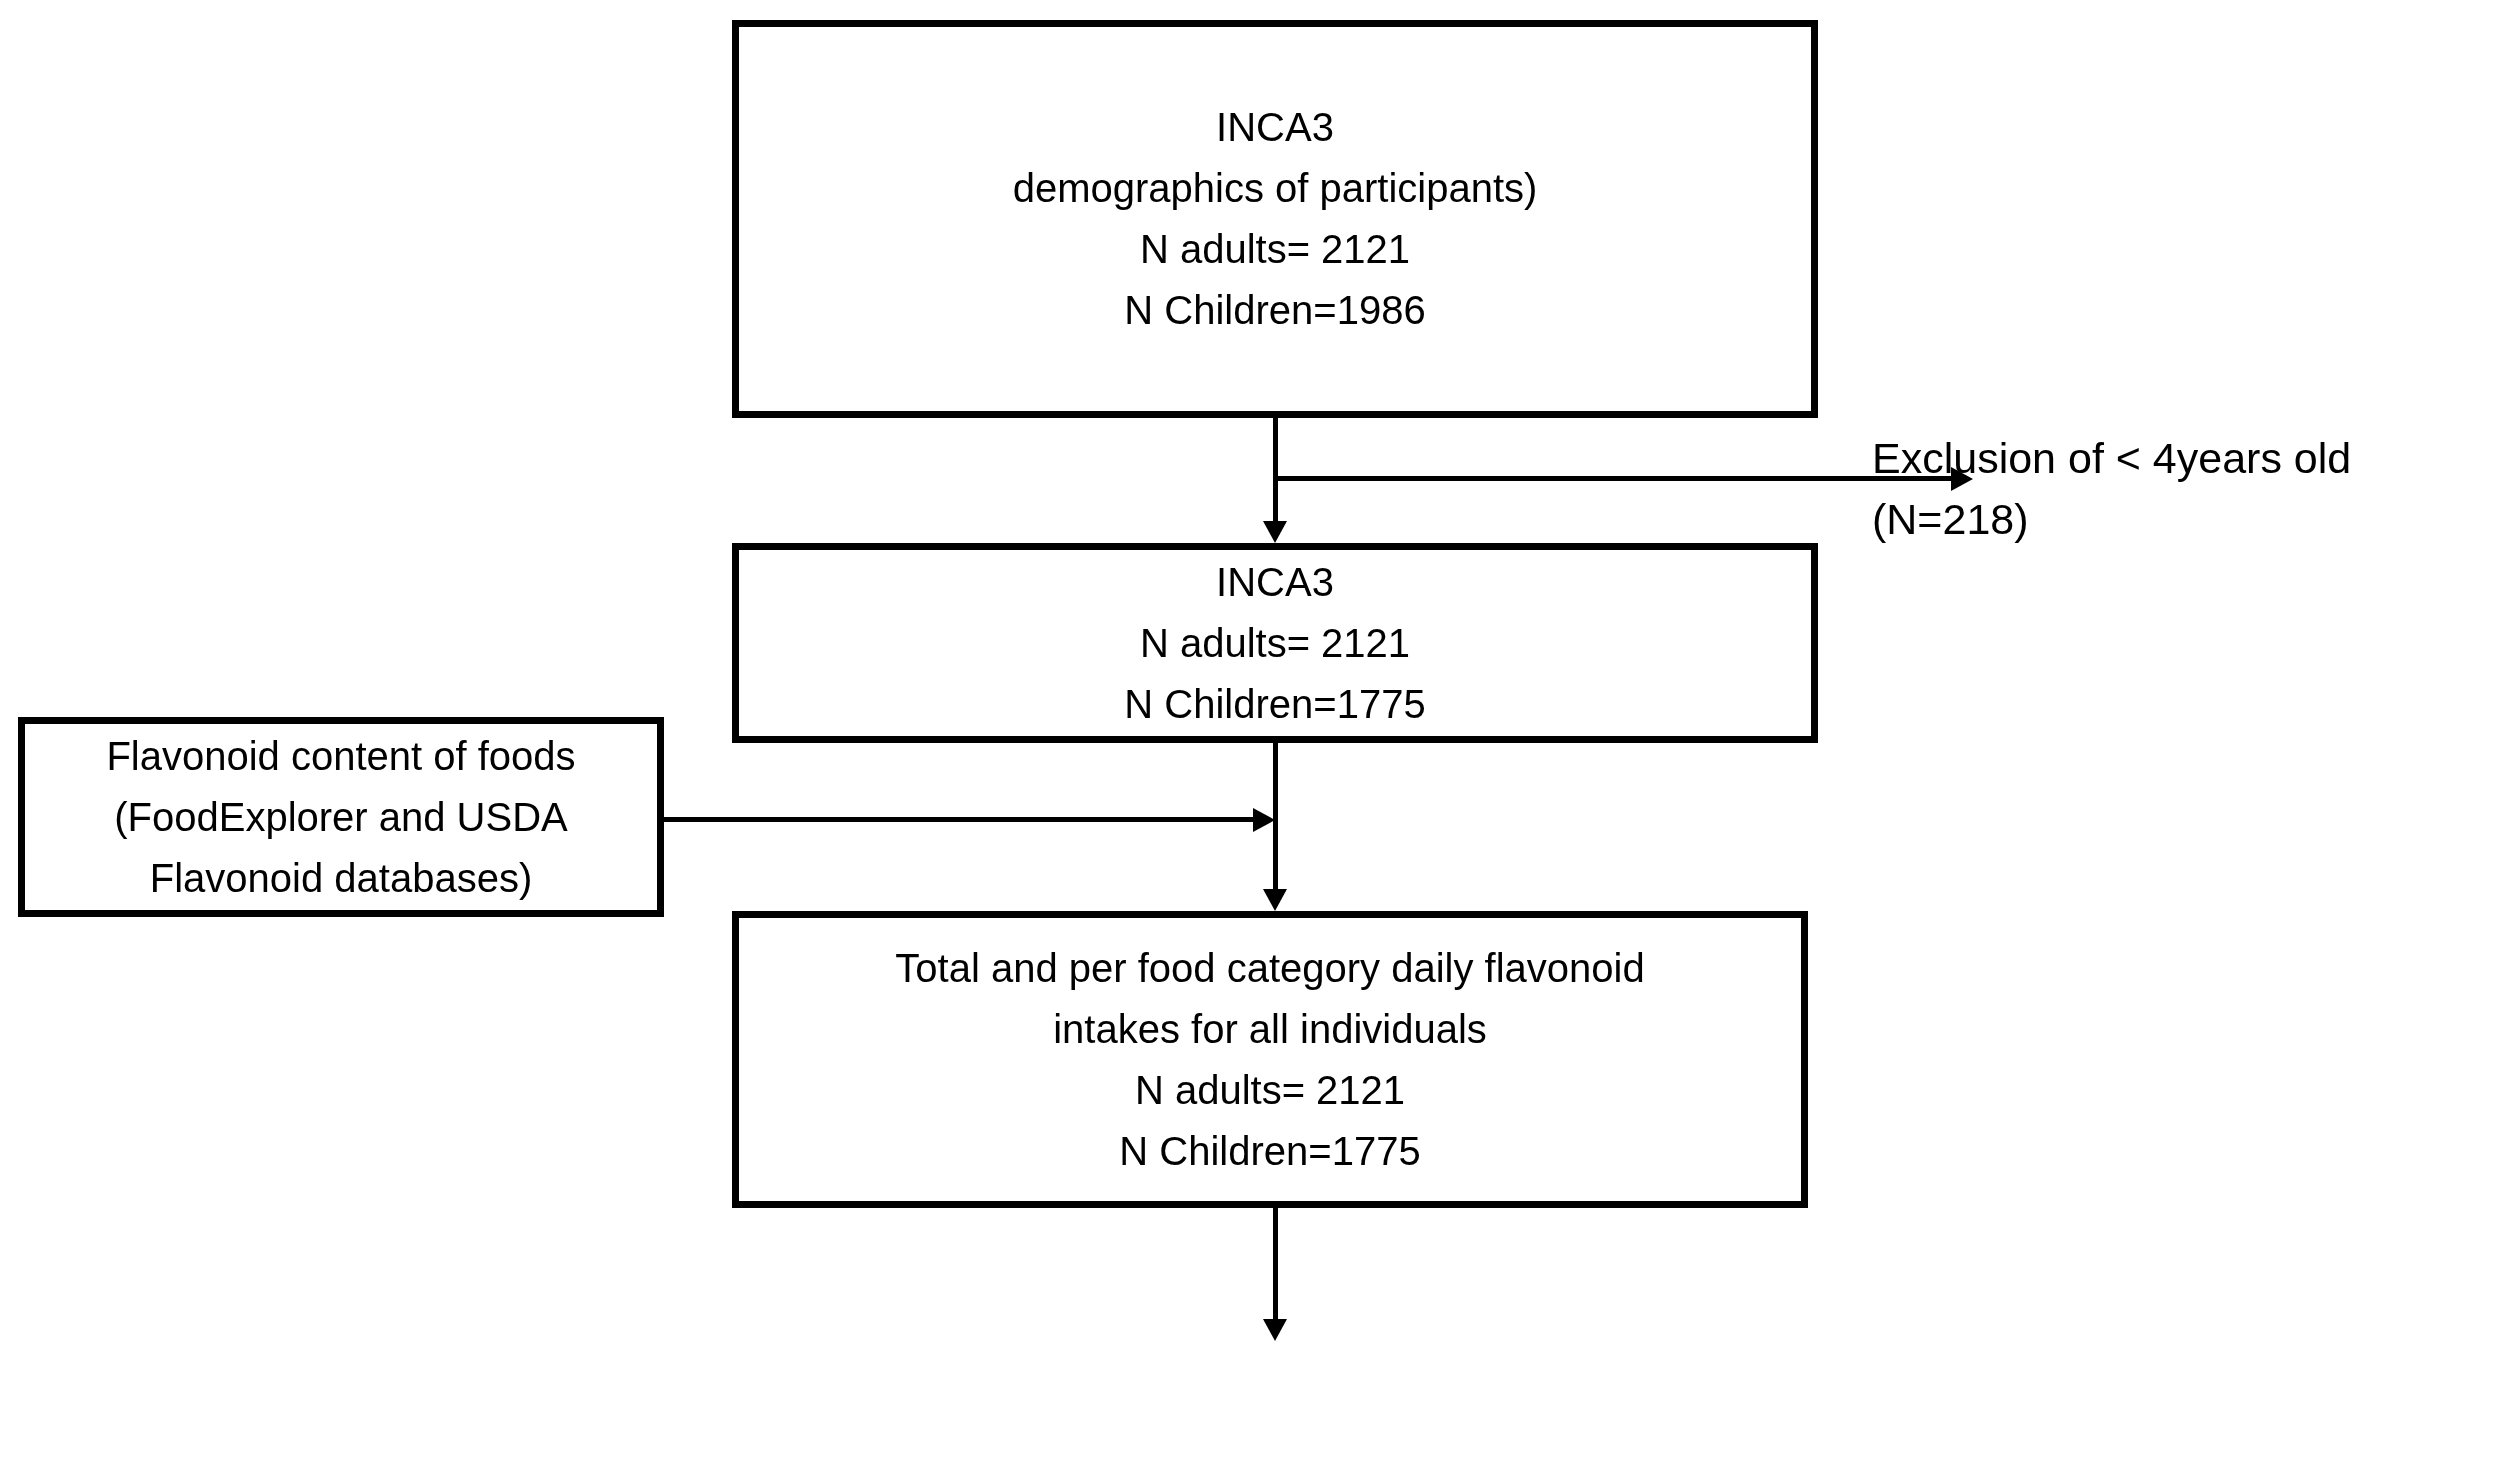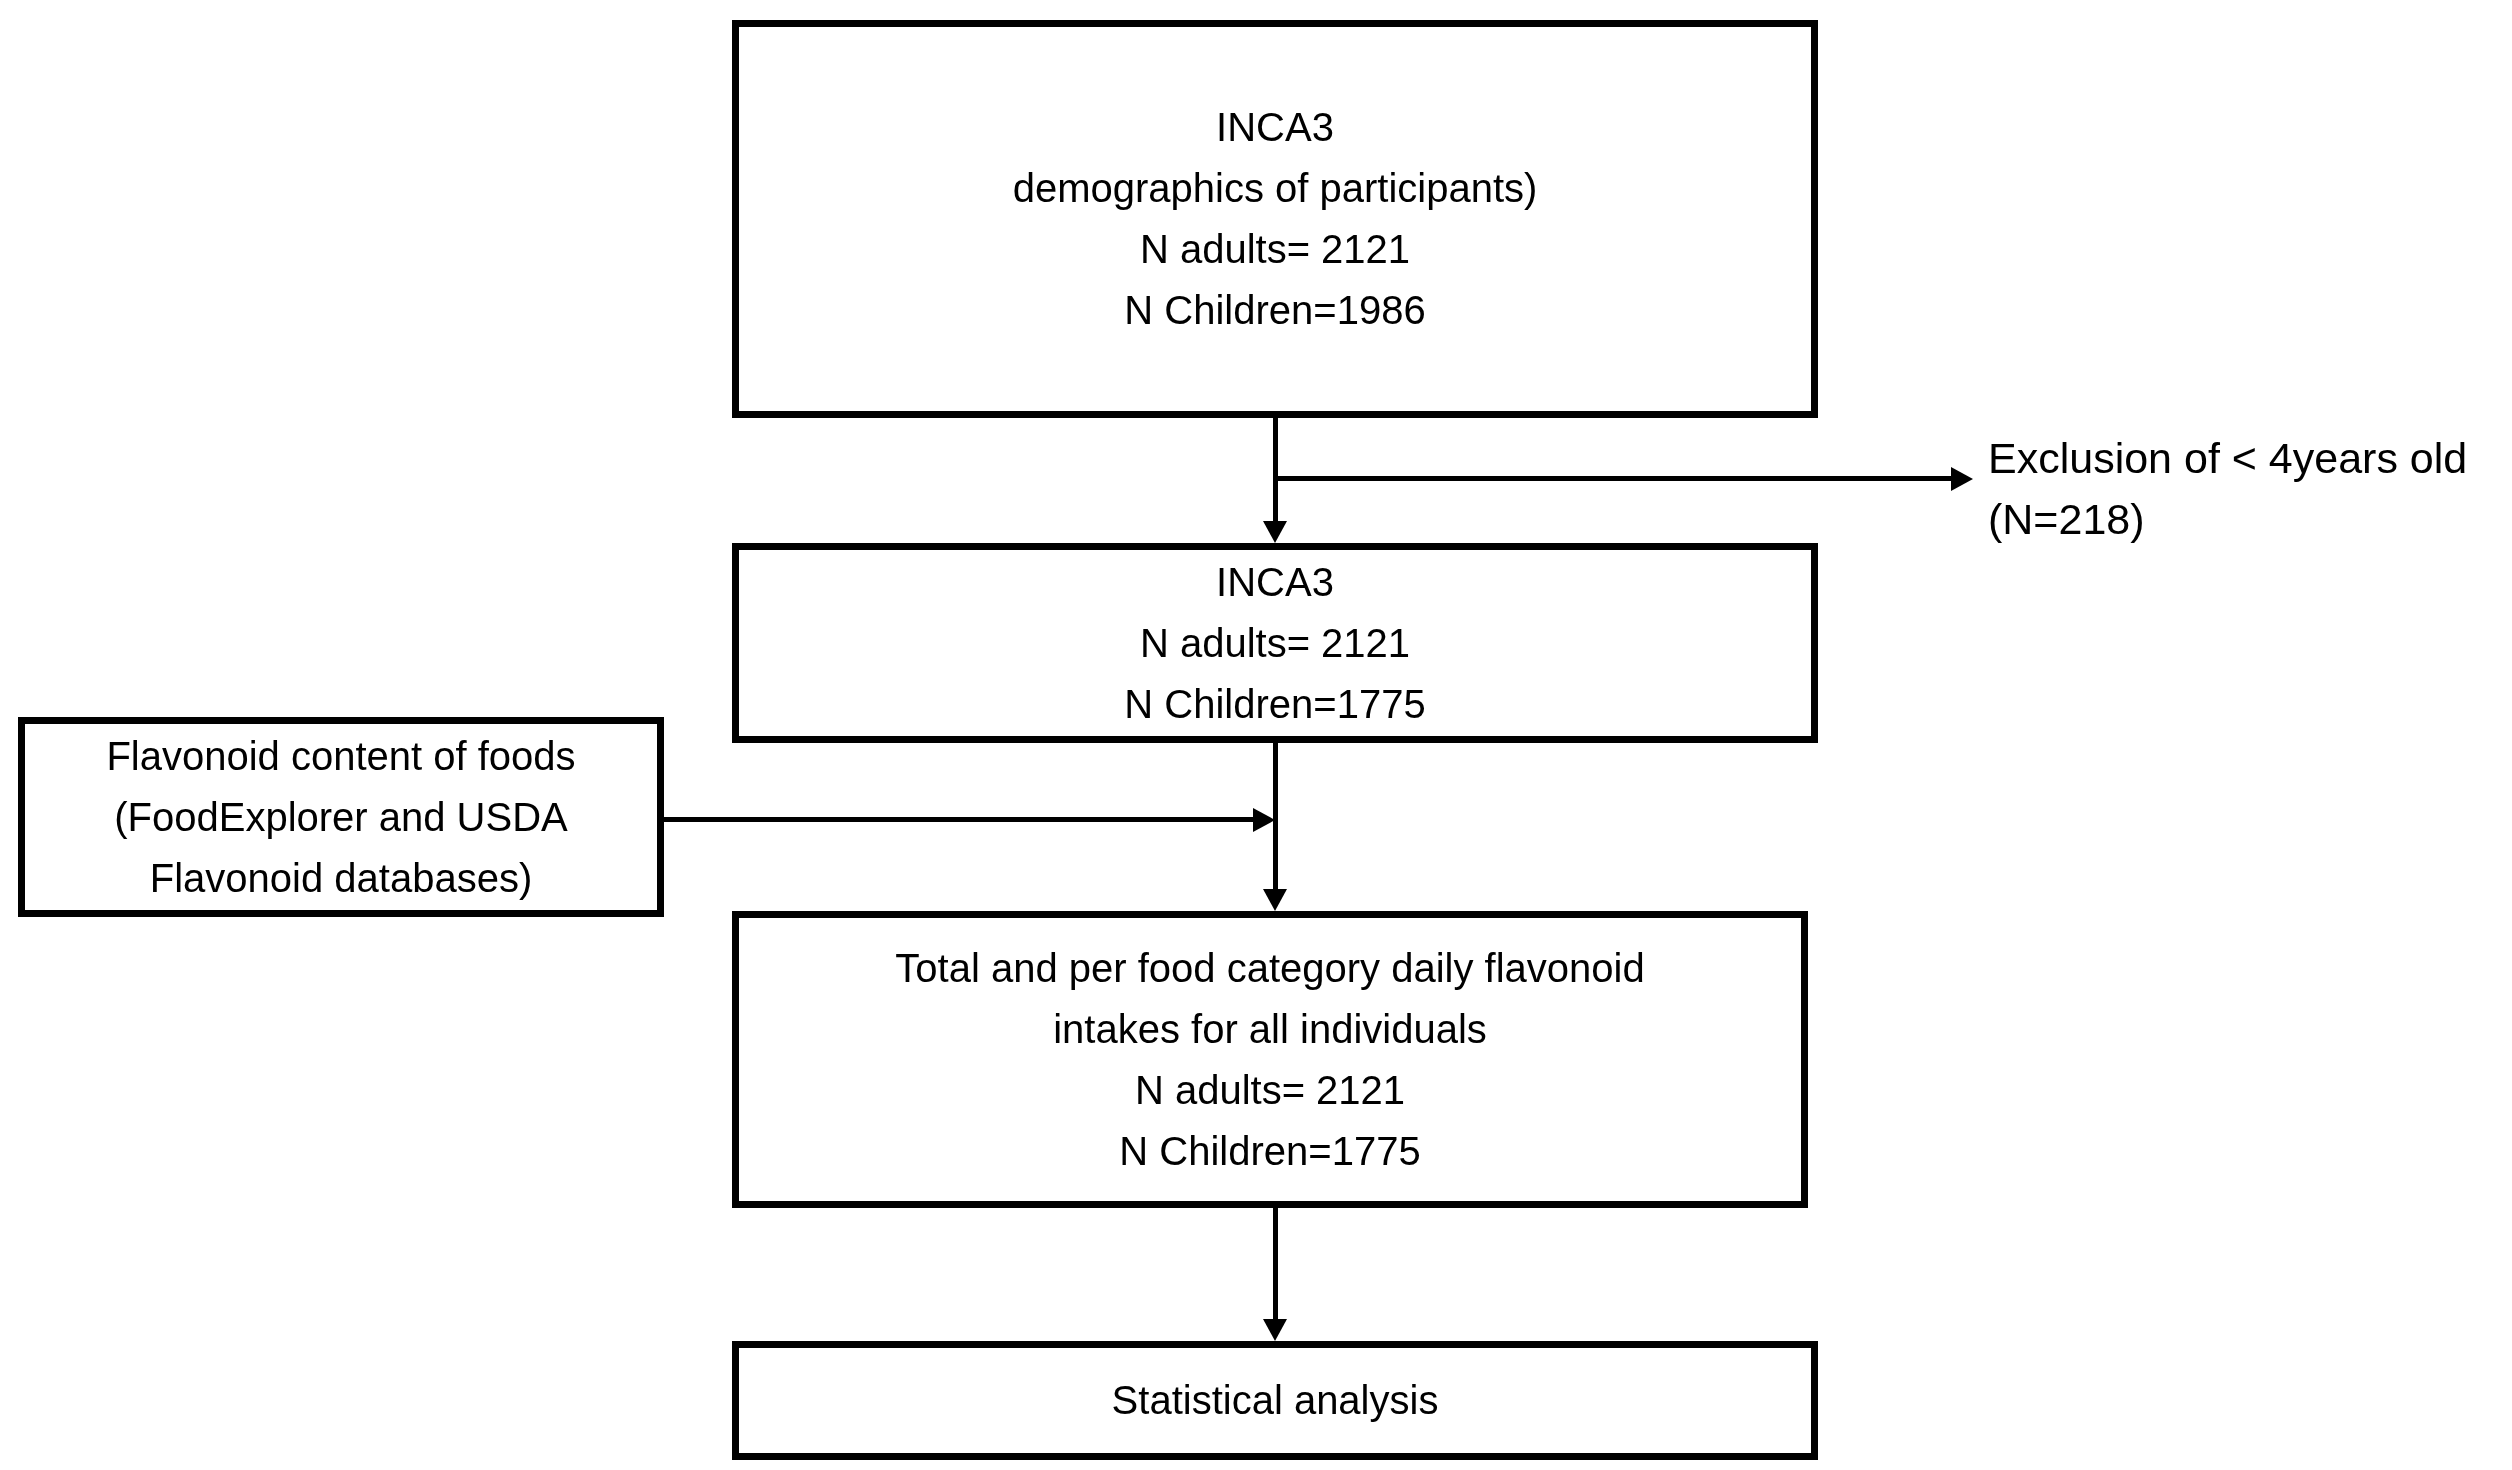--- a/index.html
+++ b/index.html
@@ -77,21 +77,21 @@
   
   .annotation {
     position: absolute;
     text-align: left;
   }
   .annotation .line {
     font-size: 43px;
     line-height: 61px;
     white-space: nowrap;
   }
-  #note-exclusion { left: 1988px; top: 428px; }
+  #note-exclusion { left: 1872px; top: 428px; }
 </style>
 </head>
 <body>
 
 <div class="canvas">
 
   <div class="box" id="box-inca3-full">
     <div class="line">INCA3</div>
     <div class="line">demographics of participants)</div>
     <div class="line">N adults= 2121</div>
@@ -128,18 +128,15 @@
   <div class="box" id="box-intakes">
     <div class="line">Total and per food category daily flavonoid</div>
     <div class="line">intakes for all individuals</div>
     <div class="line">N adults= 2121</div>
     <div class="line">N Children=1775</div>
   </div>
 
   <div class="shaft" id="v-conn-3"></div>
   <div class="arrow-down" id="head-down-3"></div>
 
-  <div class="box" id="box-stats">
-    <div class="line">Statistical analysis</div>
-  </div>
 
 </div>
 
 
 </body></html>

